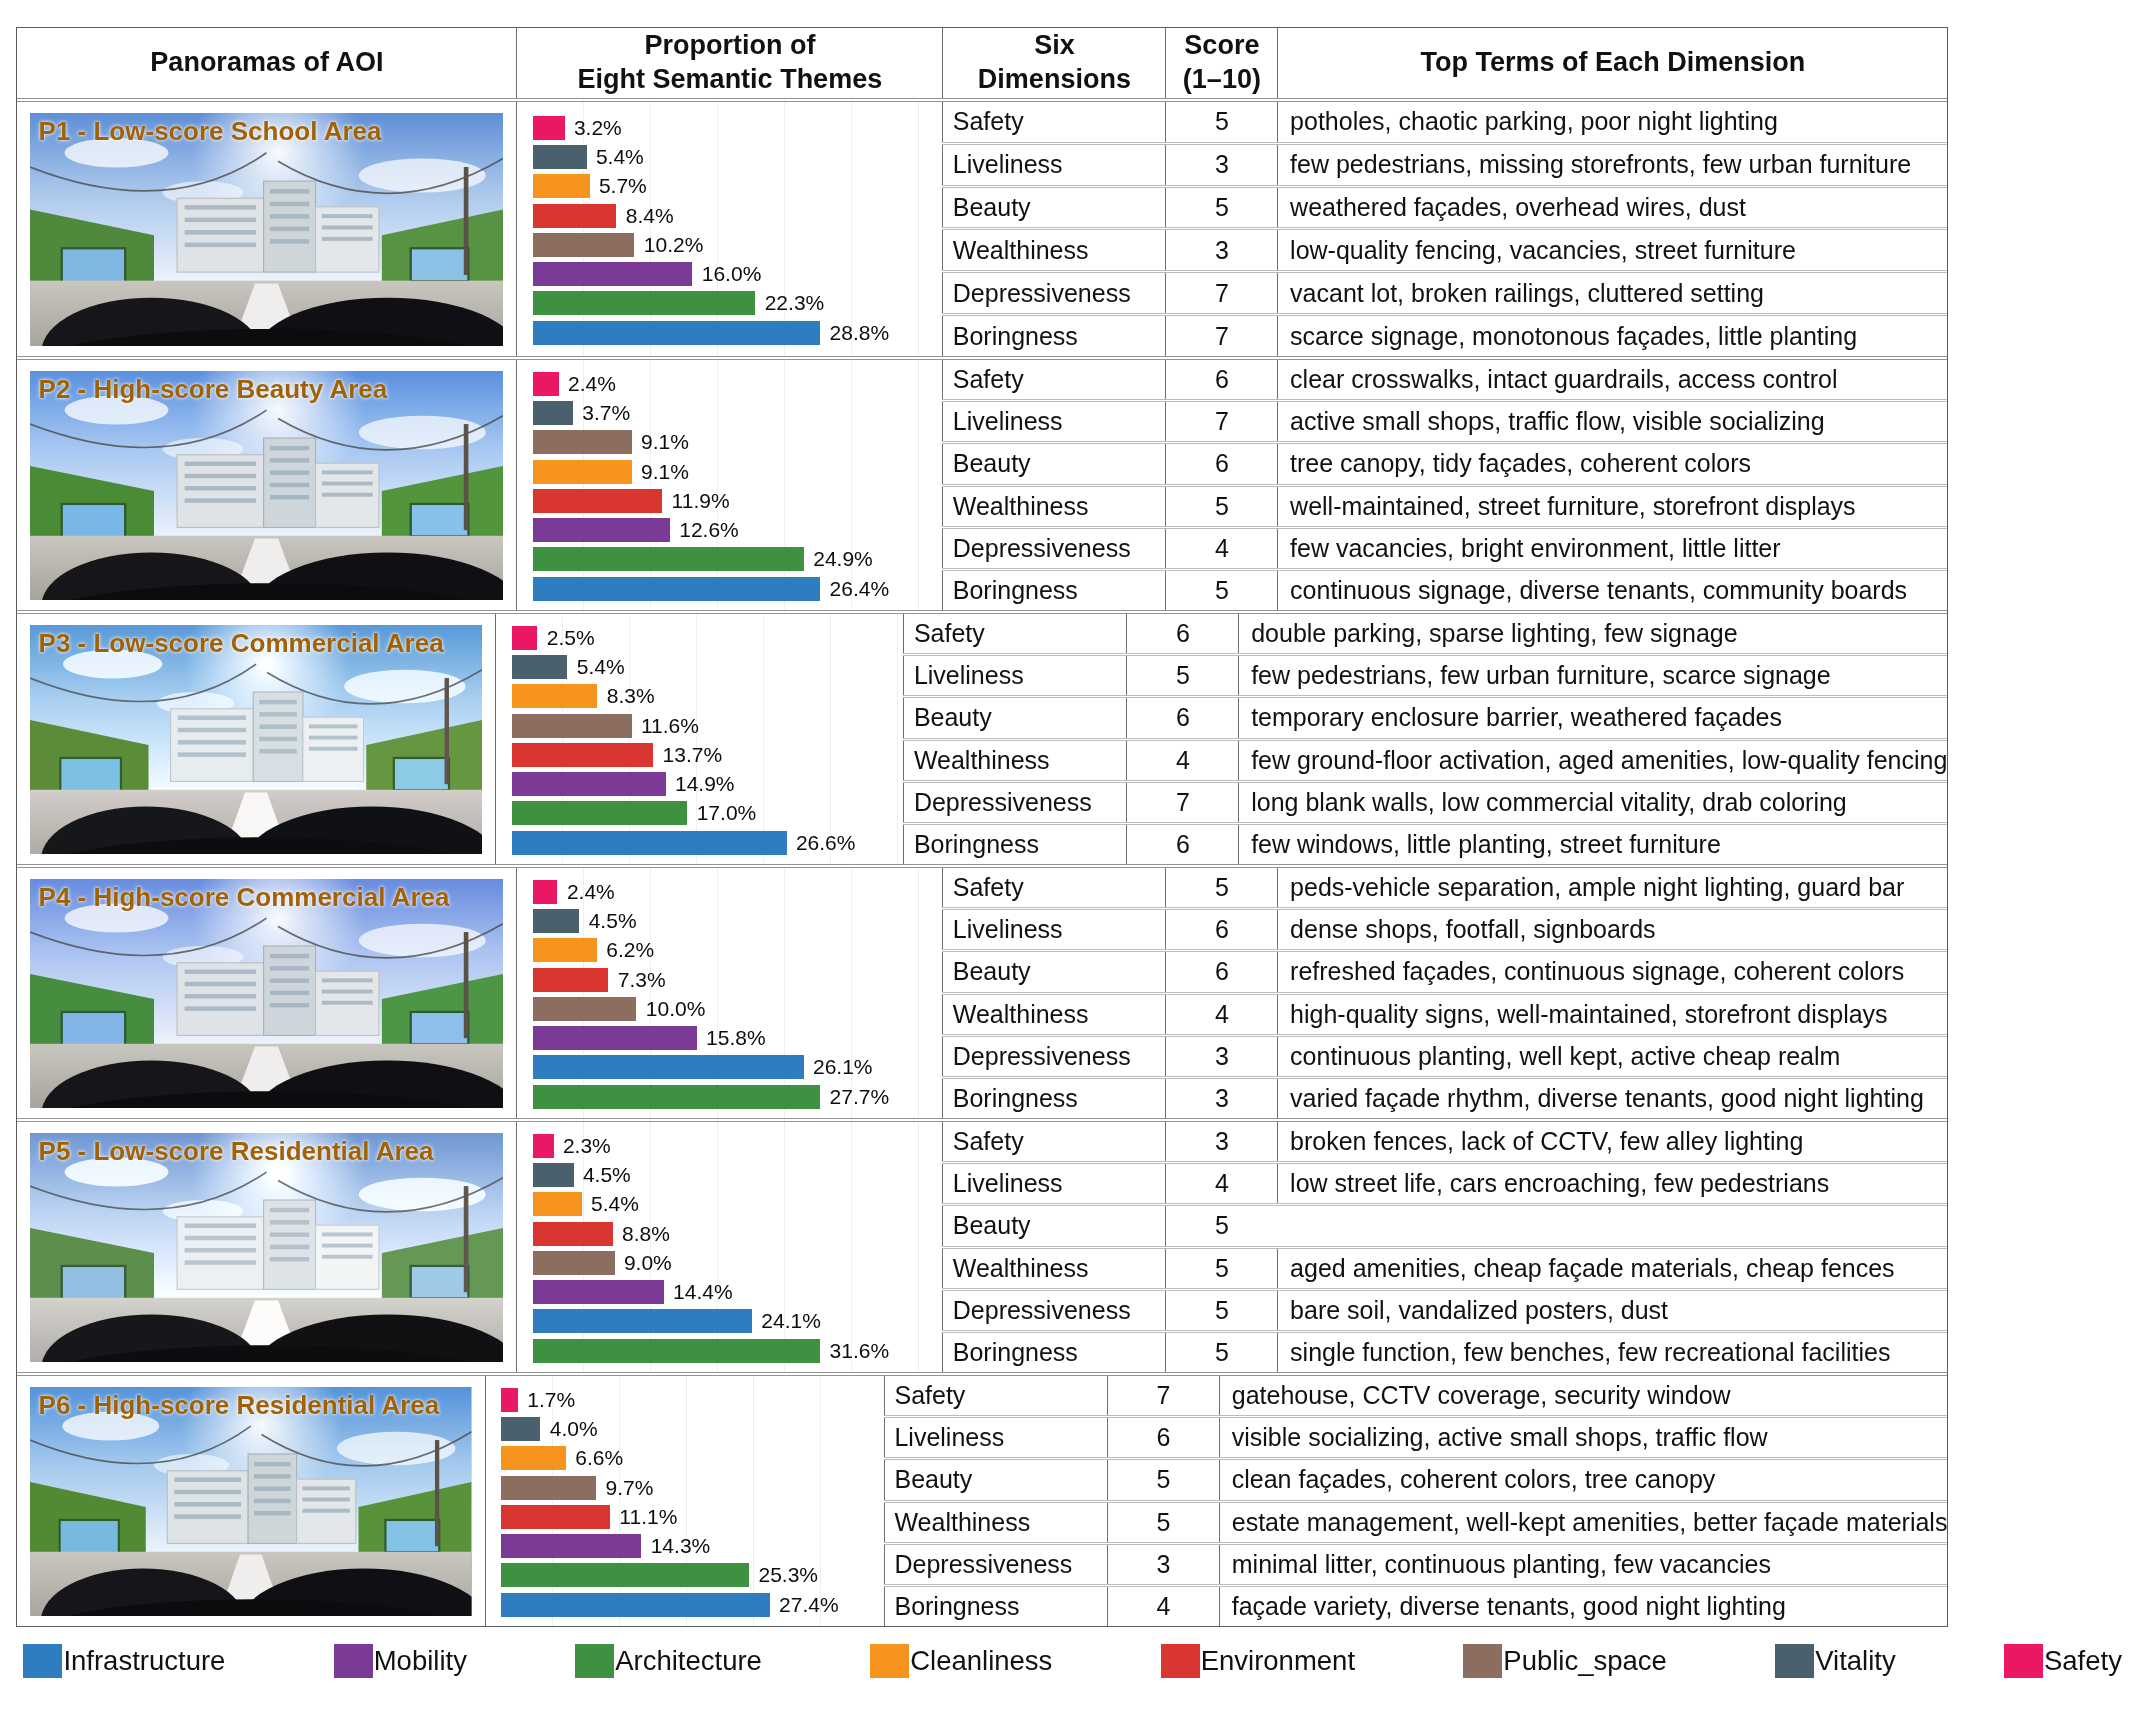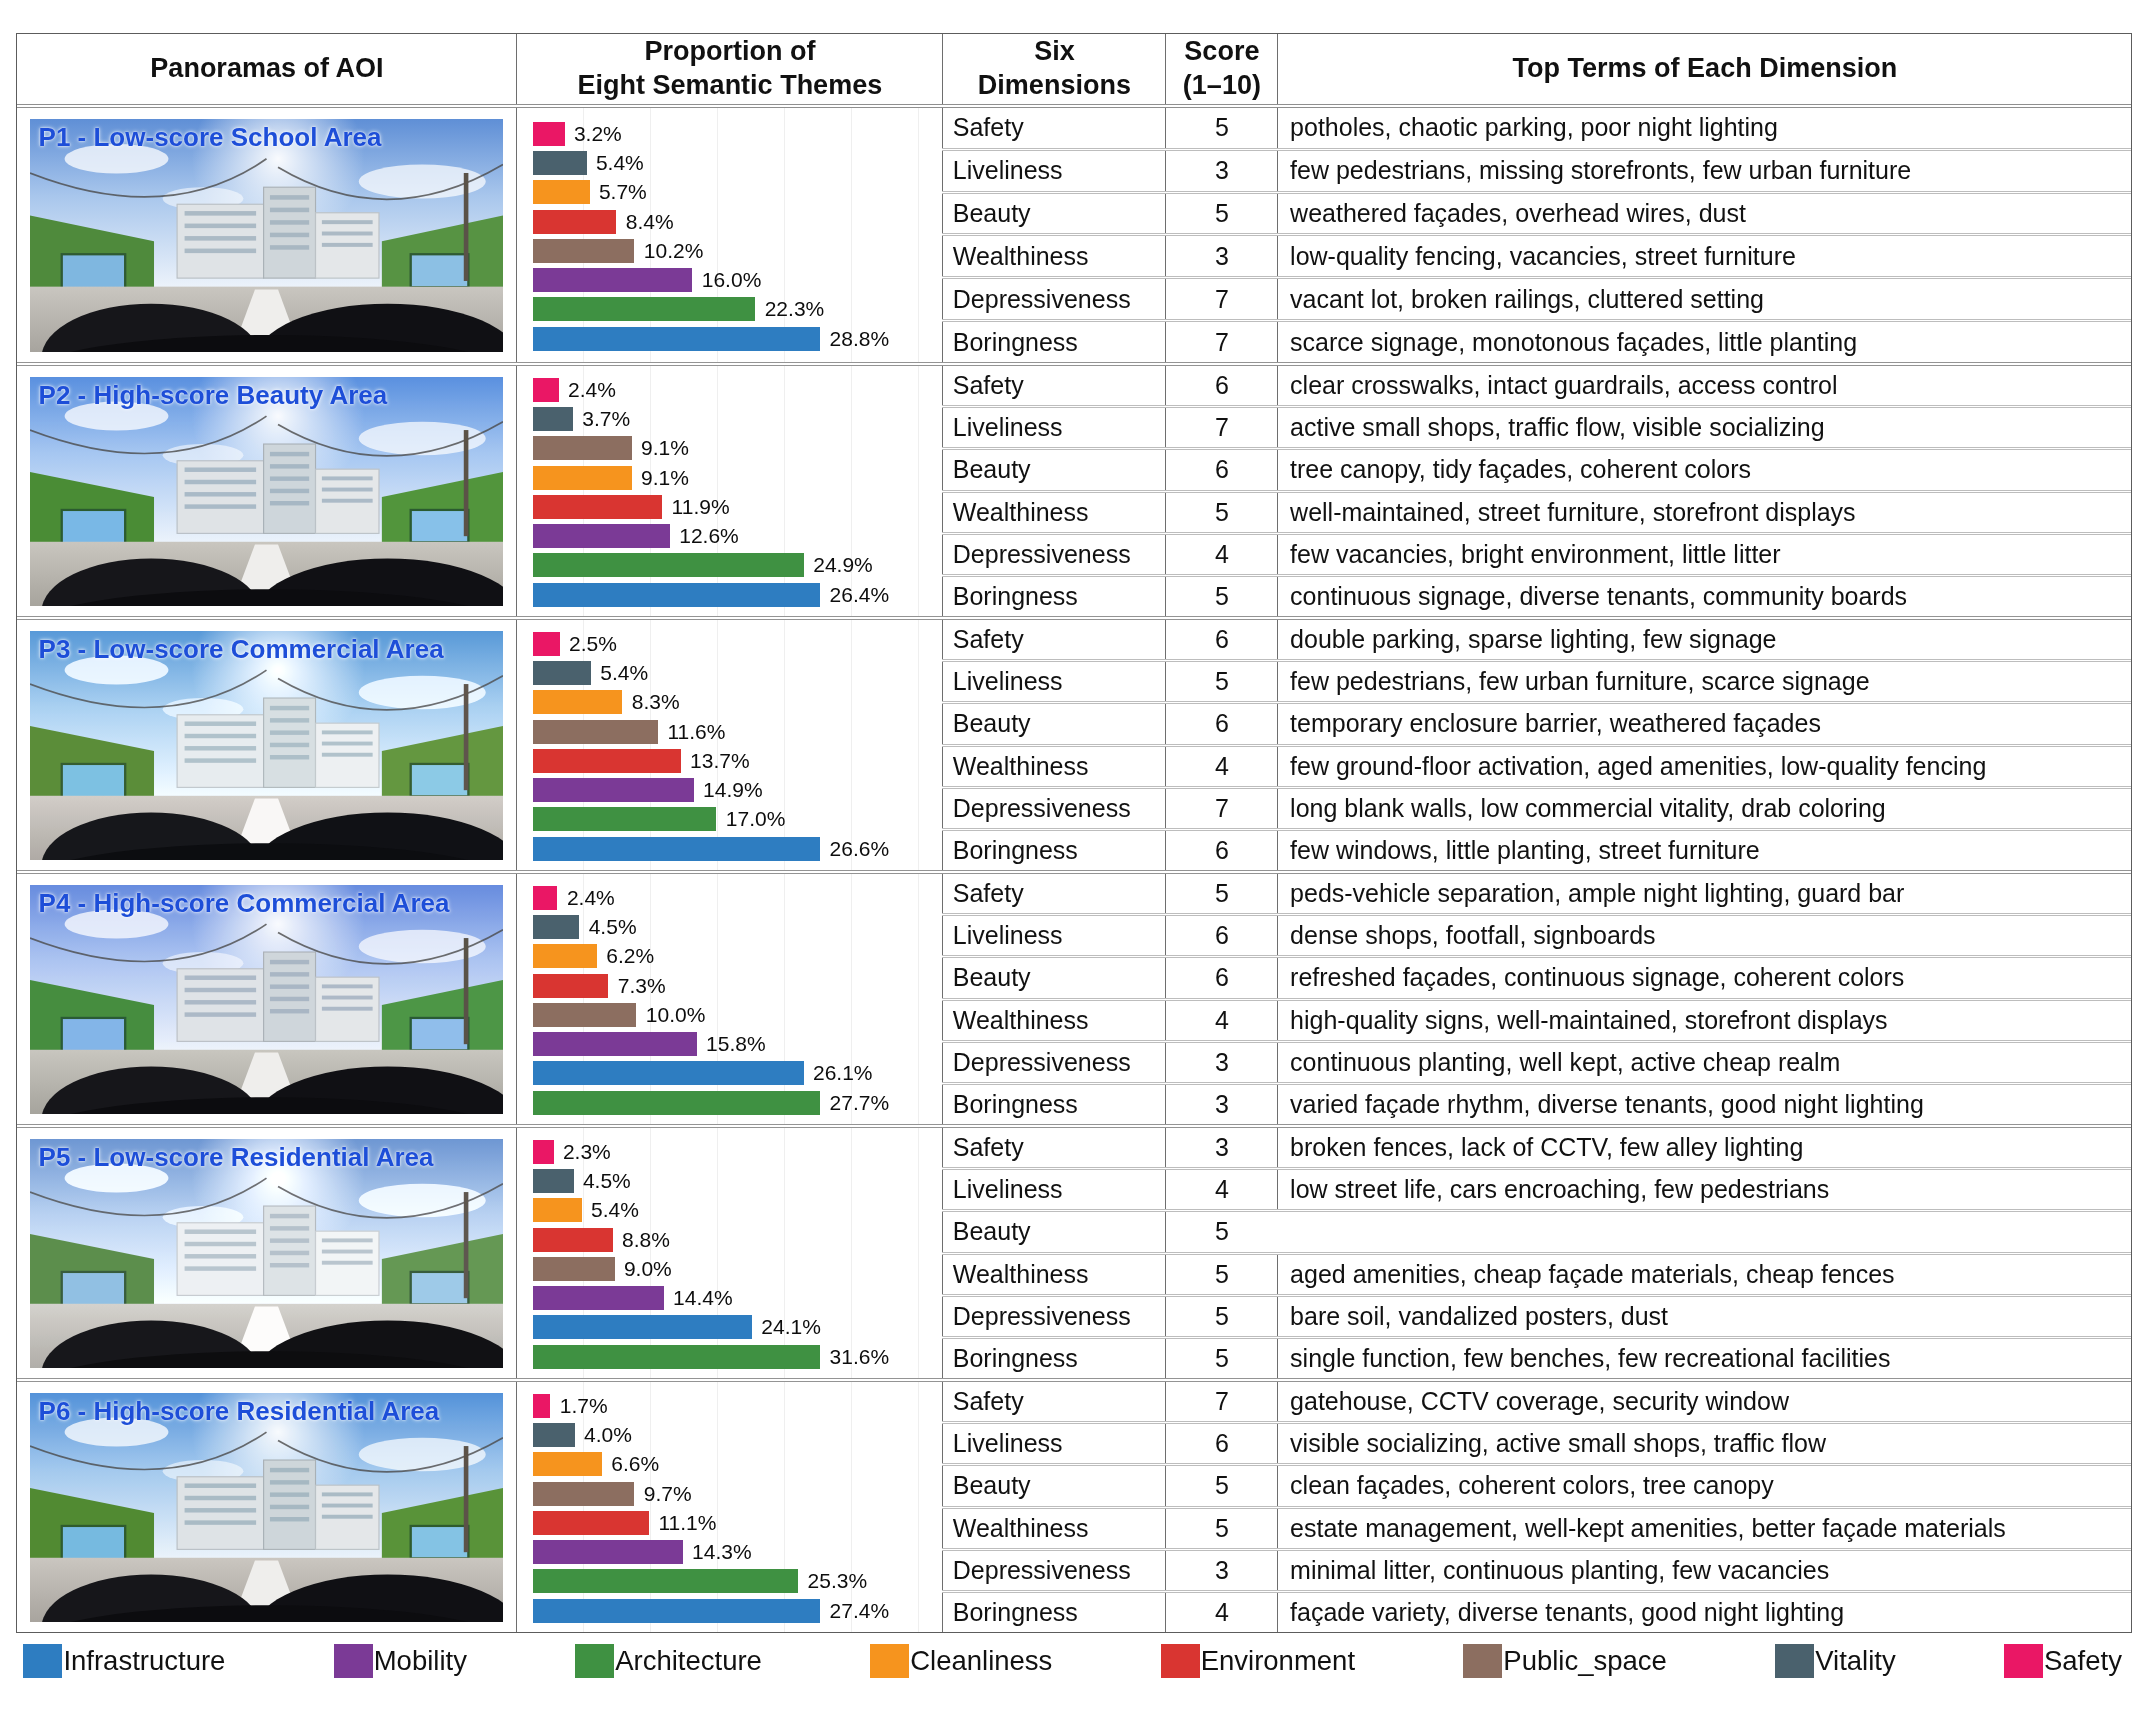--- a/index.html
+++ b/index.html
@@ -1,38 +1,38 @@
 <!DOCTYPE html>
 <html style="font-size:9.4px"><head>
 <meta charset="utf-8">
 <style>
   html,body{margin:0;padding:0;background:#ffffff;}
   .page{position:relative;width:2151px;height:1712px;background:#fff;
         font-family:"Liberation Sans",sans-serif;color:#111;}
-  .tablewrap{position:absolute;left:16.4px;top:33px;width:2116px;
+  .tablewrap{position:absolute;left:16.4px;top:27px;width:1932px;
              border:1.8px solid #5c5c5c;background:#fff;box-sizing:border-box;}
 
   
   .thead{display:flex;height:74px;border-bottom:4.7px double #8f8f8f;box-sizing:border-box;}
   .th{display:flex;flex-direction:column;align-items:center;justify-content:center;
       font-weight:bold;font-size:27px;line-height:1.25;box-sizing:border-box;}
   .c-pano{width:499px;}
   .c-chart{width:426px;border-left:1.2px solid #6e6e6e;}
   .c-dim{width:223px;border-left:1.2px solid #6e6e6e;}
   .c-score{width:112px;border-left:1.2px solid #6e6e6e;}
   .c-terms{flex:1;border-left:1.2px solid #6e6e6e;}
 
   
   .prow{display:flex;height:254px;box-sizing:border-box;}
   .prow + .prow{border-top:4.7px double #949494;}
 
   .panocell{width:499px;box-sizing:border-box;padding:10.5px 13px;}
   .panoimg{position:relative;width:100%;height:100%;overflow:hidden;background:#cfe0f2;}
   .panoimg svg{position:absolute;inset:0;width:100%;height:100%;}
-  .pano-label{position:absolute;top:3.5px;left:8.2px;font-size:26px;font-weight:bold;color:#1d4ed8;
+  .pano-label{position:absolute;top:3.5px;left:8.2px;font-size:26px;font-weight:bold;color:#a16207;
               text-shadow:0 0 4.7px rgba(255,255,255,.85),0 0 1.8px rgba(255,255,255,.9);white-space:nowrap;}
 
   .chartcell{width:426px;border-left:1.2px solid #6e6e6e;box-sizing:border-box;
              padding:10.5px 4.7px 8.2px 15.2px;display:flex;flex-direction:column;
              justify-content:center;gap:5.3px;
              background:repeating-linear-gradient(to right,transparent 0px,transparent 66px,#efefef 66px,#efefef 67px);}
   .bar-slot{display:flex;align-items:center;height:24px;}
   .bar{height:24px;flex:0 0 auto;}
   .bar-label{margin-left:9.4px;font-size:21px;font-weight:normal;color:#0d0d0d;white-space:nowrap;}
 

